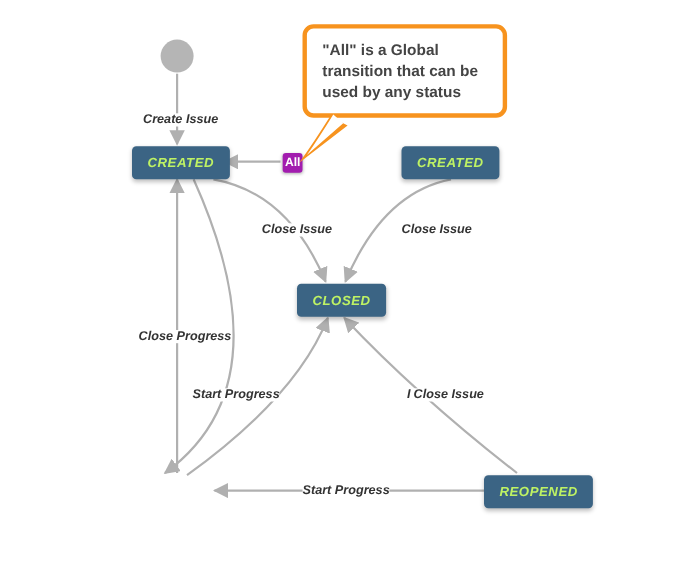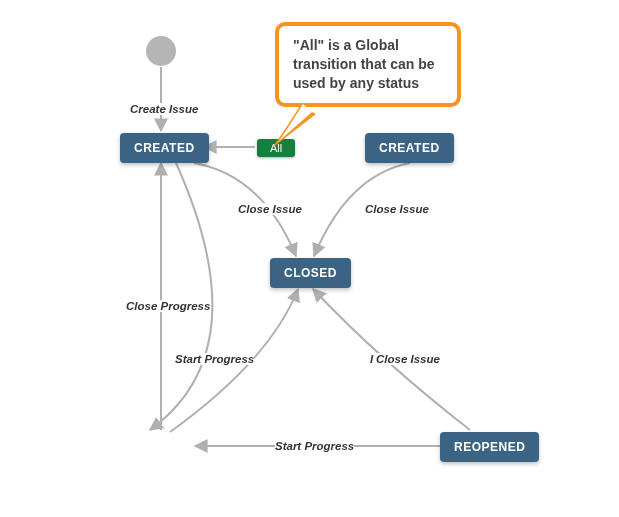--- a/index.html
+++ b/index.html
@@ -12,38 +12,39 @@
     position: relative;
     overflow: hidden;
   }
   .canvas {
     position: absolute;
     inset: 0;
   }
   .status-node {
     position: absolute;
     background: #3b6484;
-    color: #ffffff;
+    color: #bef264;
     font-weight: bold;
     font-size: 12px;
     letter-spacing: 0.5px;
     border-radius: 4px;
     padding: 8px 14px;
     box-shadow: 0 2px 4px rgba(0,0,0,0.25);
     text-align: center;
     white-space: nowrap;
+    font-style: italic;
   }
   .all-node {
     position: absolute;
-    background: #15803d;
+    background: #a21caf;
     color: #fff;
     font-size: 11px;
-    font-weight: normal;
+    font-weight: bold;
     border-radius: 3px;
-    padding: 3px 13px;
+    padding: 3px 2px;
     box-shadow: 0 1px 3px rgba(0,0,0,0.3);
   }
   .start-circle {
     position: absolute;
     width: 30px;
     height: 30px;
     background: #b5b5b5;
     border-radius: 50%;
   }
   .edge-label {

